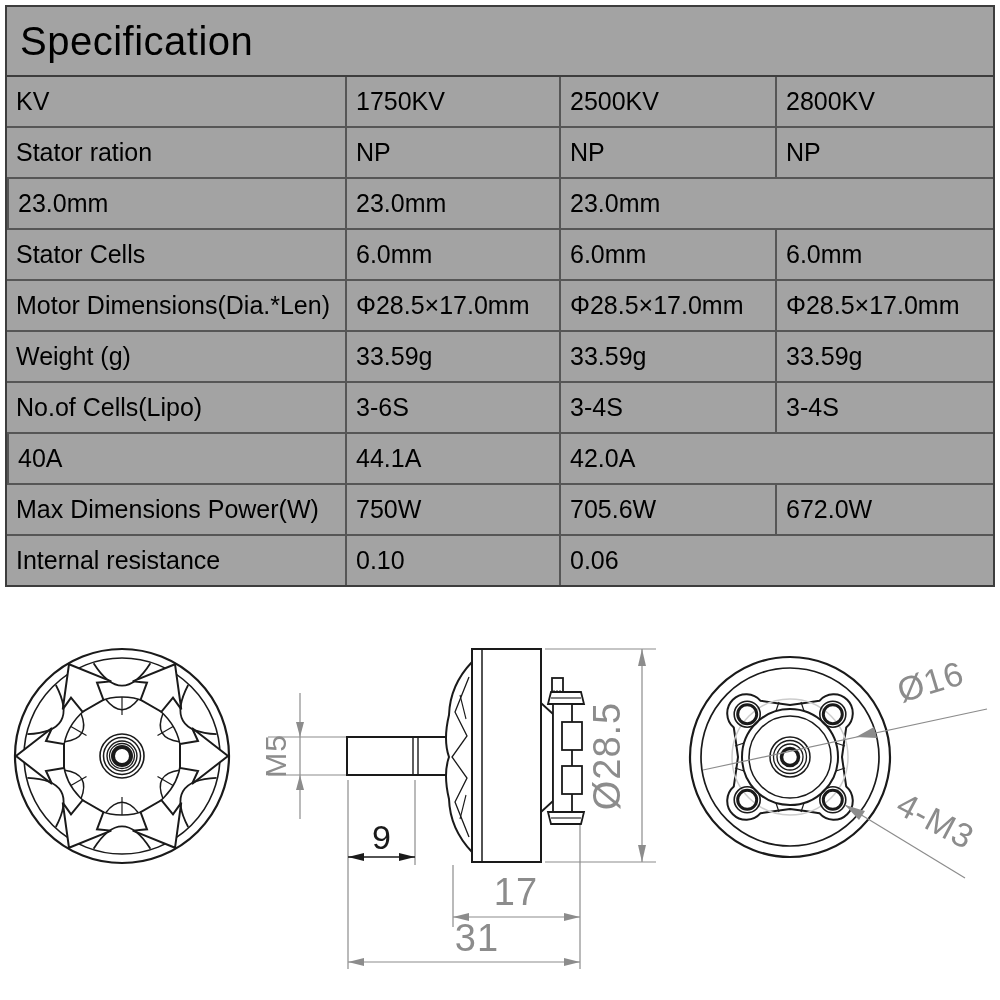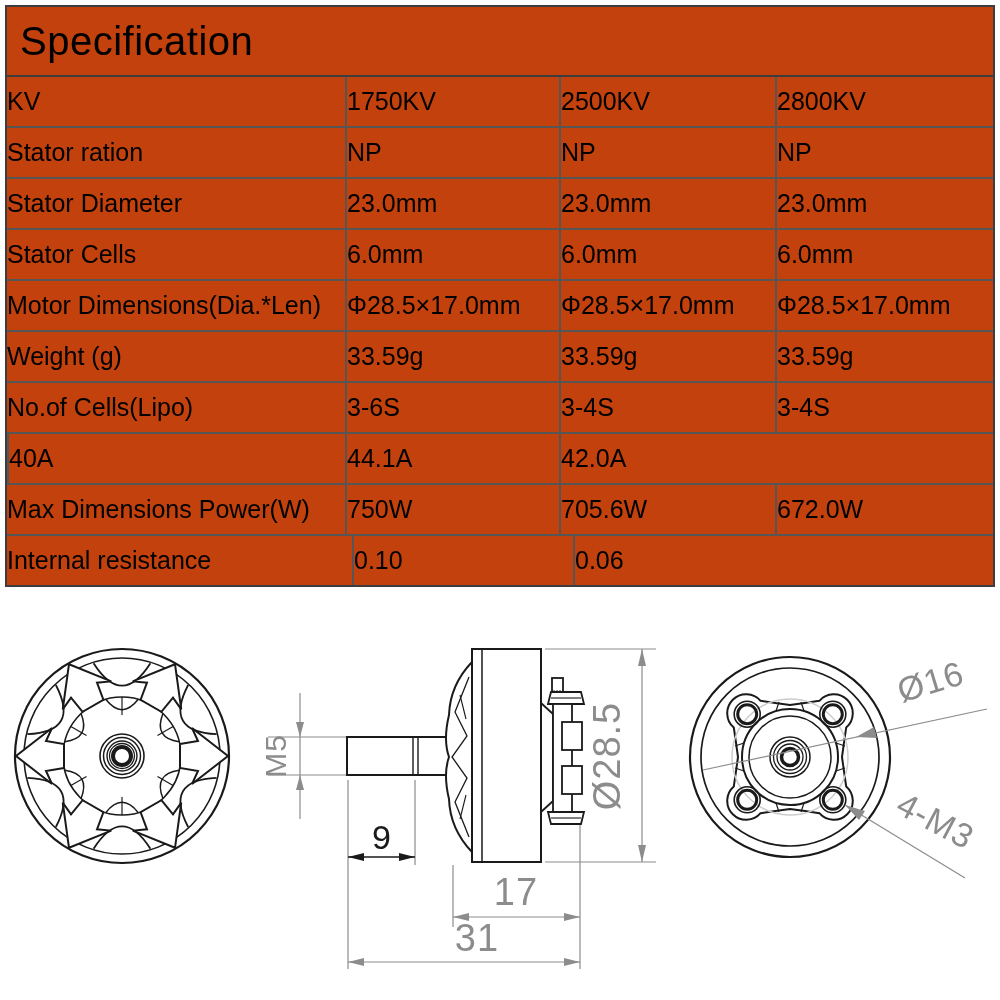--- a/index.html
+++ b/index.html
@@ -1,23 +1,23 @@
 <!DOCTYPE html>
 <html><head>
 <meta charset="utf-8">
 <style>
   html,body{margin:0;padding:0;background:#ffffff;}
   .sheet{position:relative;width:1000px;height:1000px;background:#fff;overflow:hidden;
          font-family:"Liberation Sans","DejaVu Sans",sans-serif;color:#000;}
-  .spec-table{position:absolute;left:5px;top:5px;width:986px;border:2px solid #3d3d3d;background:#c2410c;}
+  .spec-table{position:absolute;left:5px;top:5px;width:986px;border:2px solid #3d3d3d;background:#a3a3a3;}
   .title-row{height:68px;border-bottom:2px solid #3d3d3d;display:flex;align-items:center;padding-left:13px;}
   .title-row span{font-size:40px;letter-spacing:0.5px;color:#000;}
   .trow{display:grid;grid-template-columns:338px 214px 216px 1fr;height:49px;border-bottom:2px solid #565656;}
-  .trow:last-child{border-bottom:none;gap:7px;}
-  .cell{display:flex;align-items:center;font-size:25px;border-left:2px solid #565656;overflow:hidden;white-space:nowrap;}
+  .trow:last-child{border-bottom:none;}
+  .cell{display:flex;align-items:center;padding-left:9px;font-size:25px;border-left:2px solid #565656;overflow:hidden;white-space:nowrap;}
   .cell.label{border-left:none;}
   .drawings{position:absolute;left:0;top:615px;width:1000px;height:385px;}
   svg text{font-family:"Liberation Sans","DejaVu Sans",sans-serif;letter-spacing:1px;}
   .dimtext{fill:#8c8c8c;}
   .dimline{stroke:#8c8c8c;stroke-width:1.2;fill:none;}
   .dimarrow{fill:#8c8c8c;stroke:none;}
   .blk{stroke:#1a1a1a;fill:none;}
 </style>
 </head>
 <body>
@@ -35,21 +35,20 @@
           <div class="cell">2500KV</div>
           <div class="cell">2800KV</div>
         </div>
         <div class="trow">
           <div class="cell label">Stator ration</div>
           <div class="cell">NP</div>
           <div class="cell">NP</div>
           <div class="cell">NP</div>
         </div>
         <div class="trow">
-          <div class="cell label">Stator Diameter</div>
           <div class="cell">23.0mm</div>
           <div class="cell">23.0mm</div>
           <div class="cell">23.0mm</div>
         </div>
         <div class="trow">
           <div class="cell label">Stator Cells</div>
           <div class="cell">6.0mm</div>
           <div class="cell">6.0mm</div>
           <div class="cell">6.0mm</div>
         </div>

